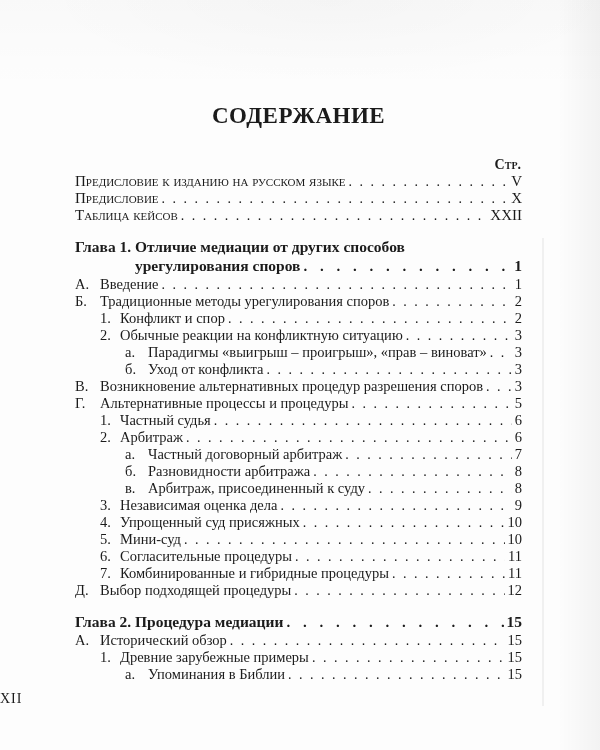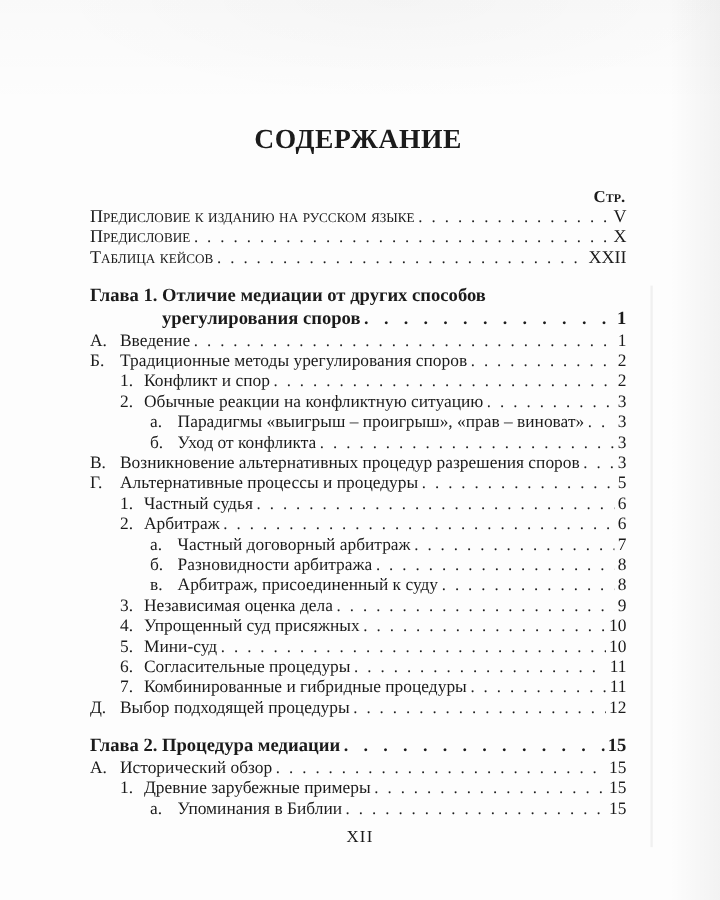--- a/index.html
+++ b/index.html
@@ -88,21 +88,21 @@
   .lvl-letter .label{width:25px;}
   .lvl-number{padding-left:25px;}
   .lvl-number .label{width:20px;}
   .lvl-sub{padding-left:50px;}
   .lvl-sub .label{width:23px;}
   
   .no-page .dots::after{content:"";}
   .footer-page-number{
     position:absolute;
     left:0;top:691px;width:600px;
-    text-align:center;
+    text-align:left;
     font-size:14px;
     letter-spacing:1px;
   }
 </style>
 </head>
 <body>
 
 <div class="page-canvas">
 
   <div class="content">

